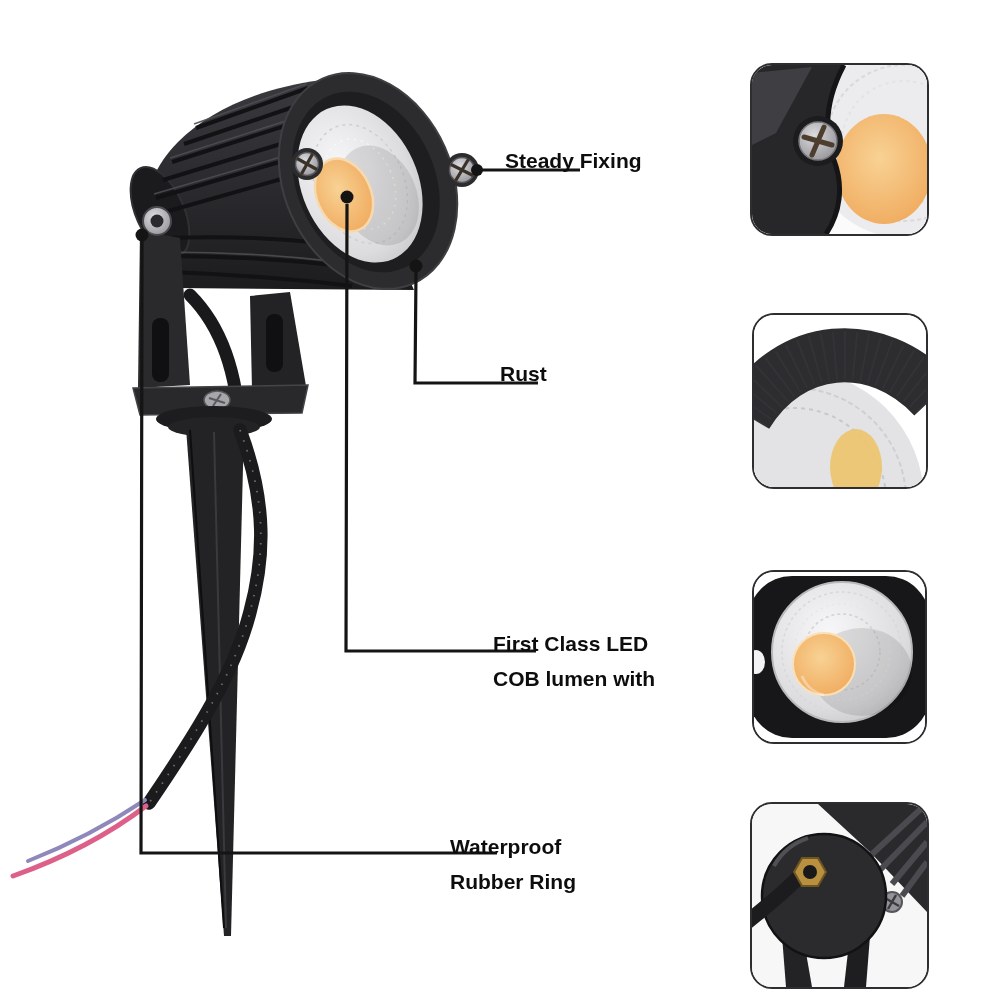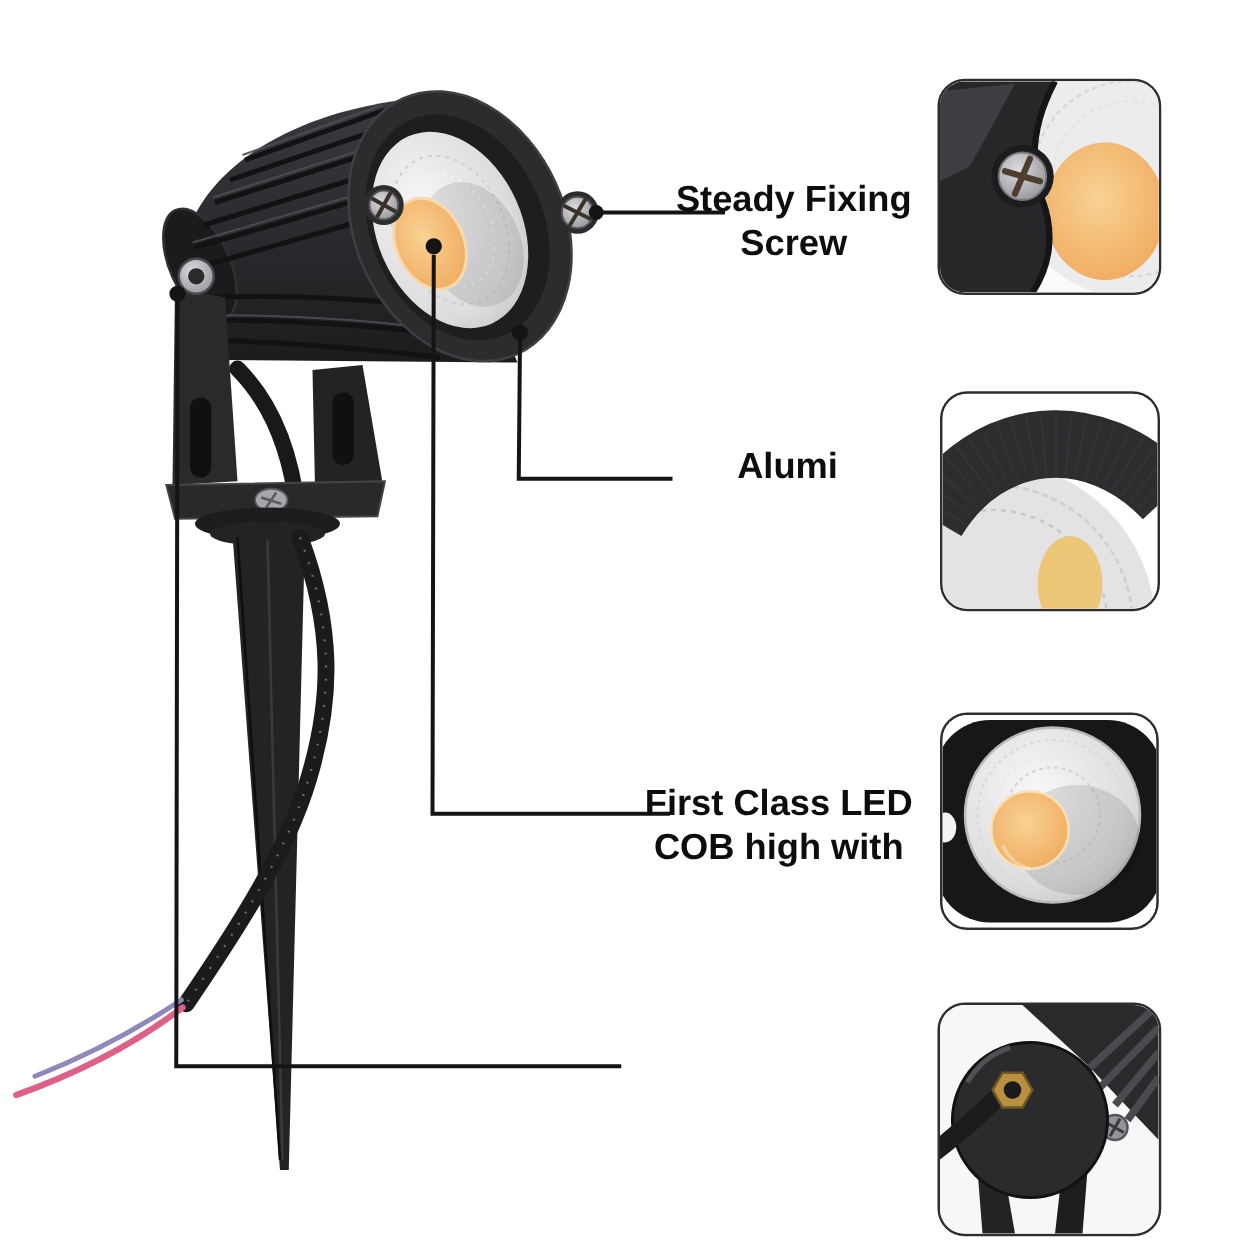--- a/index.html
+++ b/index.html
@@ -3,22 +3,22 @@
 <meta charset="utf-8">
 <style>
   html,body{margin:0;padding:0;}
   .stage{
     position:relative;width:1000px;height:1000px;overflow:hidden;
     background:var(--background,#fff);
     font-family:"Liberation Sans", sans-serif;
   }
   .art{position:absolute;left:0;top:0;}
   .label{
-    position:absolute;text-align:center;font-weight:bold;
-    font-size:29px;line-height:35px;color:var(--label-text,#0d0d0d);
+    position:absolute;font-weight:bold;
+    font-size:21px;line-height:35px;color:var(--label-text,#0d0d0d);
   }
   .label span{display:block;}
   .thumb{
     position:absolute;border:2px solid var(--thumbnail-border,#2e2e31);
     border-radius:22px;overflow:hidden;background:#fff;
   }
   .thumb svg{display:block;}
   .callout-line{stroke:var(--callout-line,#141414);stroke-width:3.2;fill:none;}
   .callout-dot{fill:var(--callout-line,#141414);}
 </style>
@@ -136,28 +136,31 @@
       <path class="callout-line" d="M416,272 L415,383 L538,383"></path>
       <circle class="callout-dot" cx="347" cy="197" r="6.5"></circle>
       <path class="callout-line" d="M347,204 L346,651 L536,651"></path>
       <circle class="callout-dot" cx="142" cy="235" r="6.5"></circle>
       <path class="callout-line" d="M142,241 L141,853 L497,853"></path>
     </g>
   </svg>
 
   <div class="label" style="left:505px;top:143px;width:260px;">
     <span>Steady Fixing</span>
-    <span>Screw</span>
   </div>
   <div class="label" style="left:500px;top:356px;width:260px;">
-    <span>Alumi</span>
+    <span>Rust</span>
   </div>
   <div class="label" style="left:493px;top:612px;width:260px;margin-top:14px;">
     <span>First Class LED</span>
-    <span>COB high with</span>
+    <span>COB lumen with</span>
+  </div>
+  <div class="label" style="left:450px;top:829px;width:260px;">
+    <span>Waterproof</span>
+    <span>Rubber Ring</span>
   </div>
 
   <div class="thumb" style="left:750px;top:63px;width:175px;height:169px;">
     <svg width="175" height="169" viewBox="0 0 175 169">
       <rect width="175" height="169" fill="#fbfbfb"></rect>
       <circle cx="152" cy="78" r="95" fill="#ececee"></circle>
       <circle cx="152" cy="78" r="78" fill="none" stroke="#d9d9db" stroke-width="2" stroke-dasharray="4 3"></circle>
       <circle cx="152" cy="78" r="62" fill="none" stroke="#e3e3e5" stroke-width="2" stroke-dasharray="3 4"></circle>
       <ellipse cx="132" cy="104" rx="48" ry="55" fill="url(#cobG)"></ellipse>
       <path d="M0,0 L92,0 C76,30 70,62 82,95 C92,122 88,148 74,169 L0,169 Z" fill="#27272a"></path>

